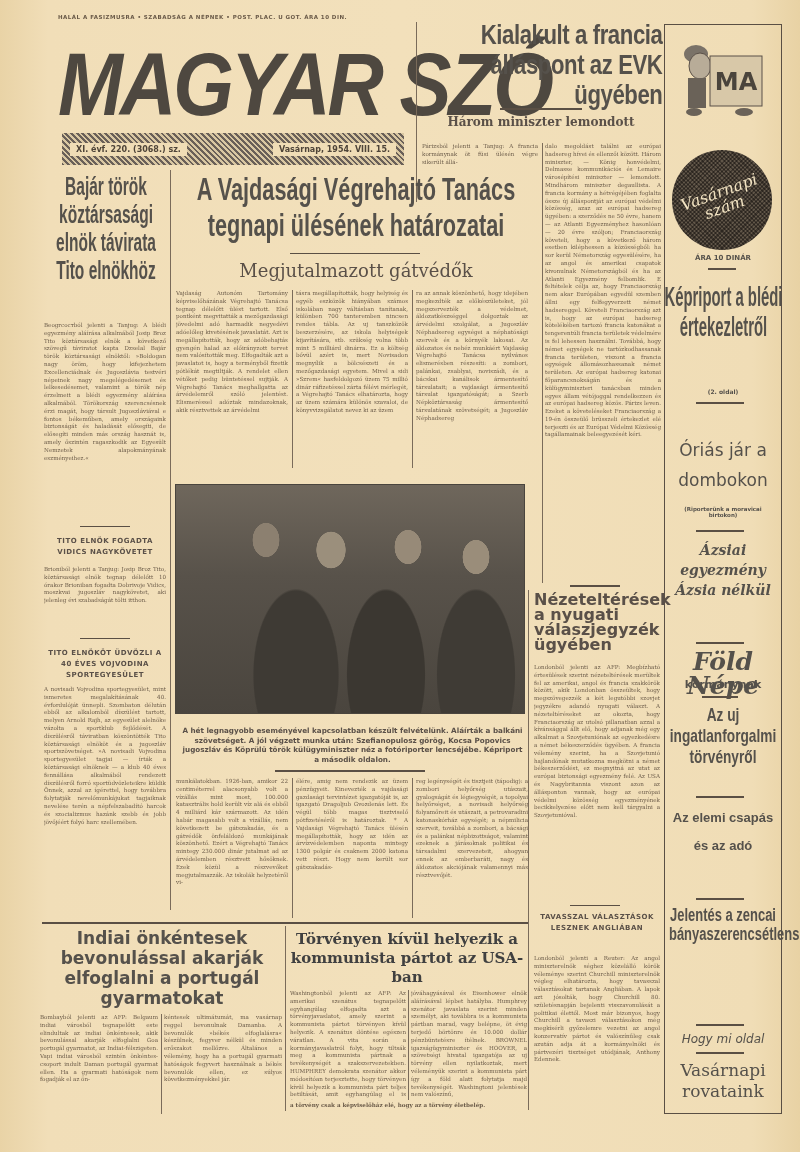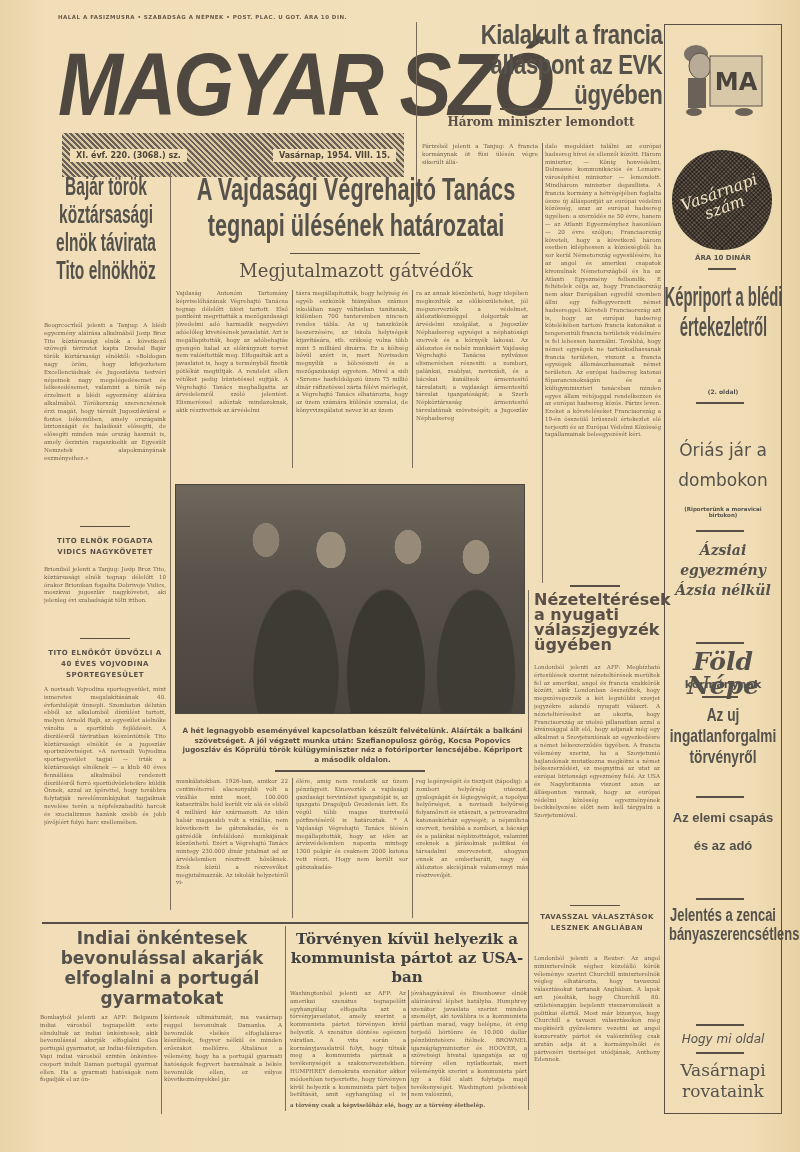--- a/index.html
+++ b/index.html
@@ -19,21 +19,21 @@
     left: 58px; top: 14px; width: 350px; font-size: 5.5px; letter-spacing: 0.5px;
     font-family: "DejaVu Sans", sans-serif; font-weight: bold; color: #6a5a48; white-space: nowrap;
   }
   .masthead {
     left: 58px; top: 28px; width: 350px; height: 98px;
     font-family: "Liberation Sans", sans-serif; font-weight: bold; font-style: italic;
     font-size: 78px; line-height: 98px; letter-spacing: -3px; color: #4e4840;
     transform: scaleY(1.15); transform-origin: top left; white-space: nowrap;
   }
   .dateband {
-    left: 62px; top: 133px; width: 342px; height: 44px;
+    left: 62px; top: 133px; width: 342px; height: 32px;
     background: repeating-linear-gradient(45deg, #6a6058 0 2px, #d9c7a2 2px 4px);
     display: flex; align-items: center; justify-content: space-between; padding: 0 8px;
   }
   .dateband span {
     background: #f0ddb6; font-family: "DejaVu Sans", sans-serif; font-size: 8px; font-weight: bold;
     color: #4e4438; padding: 2px 6px;
   }
   .hl { font-family: "Liberation Sans", sans-serif; font-weight: bold; color: #55514b; line-height: 1; }
   .narrow { transform: scaleX(0.62); transform-origin: left top; white-space: nowrap; }
   .body-text {

